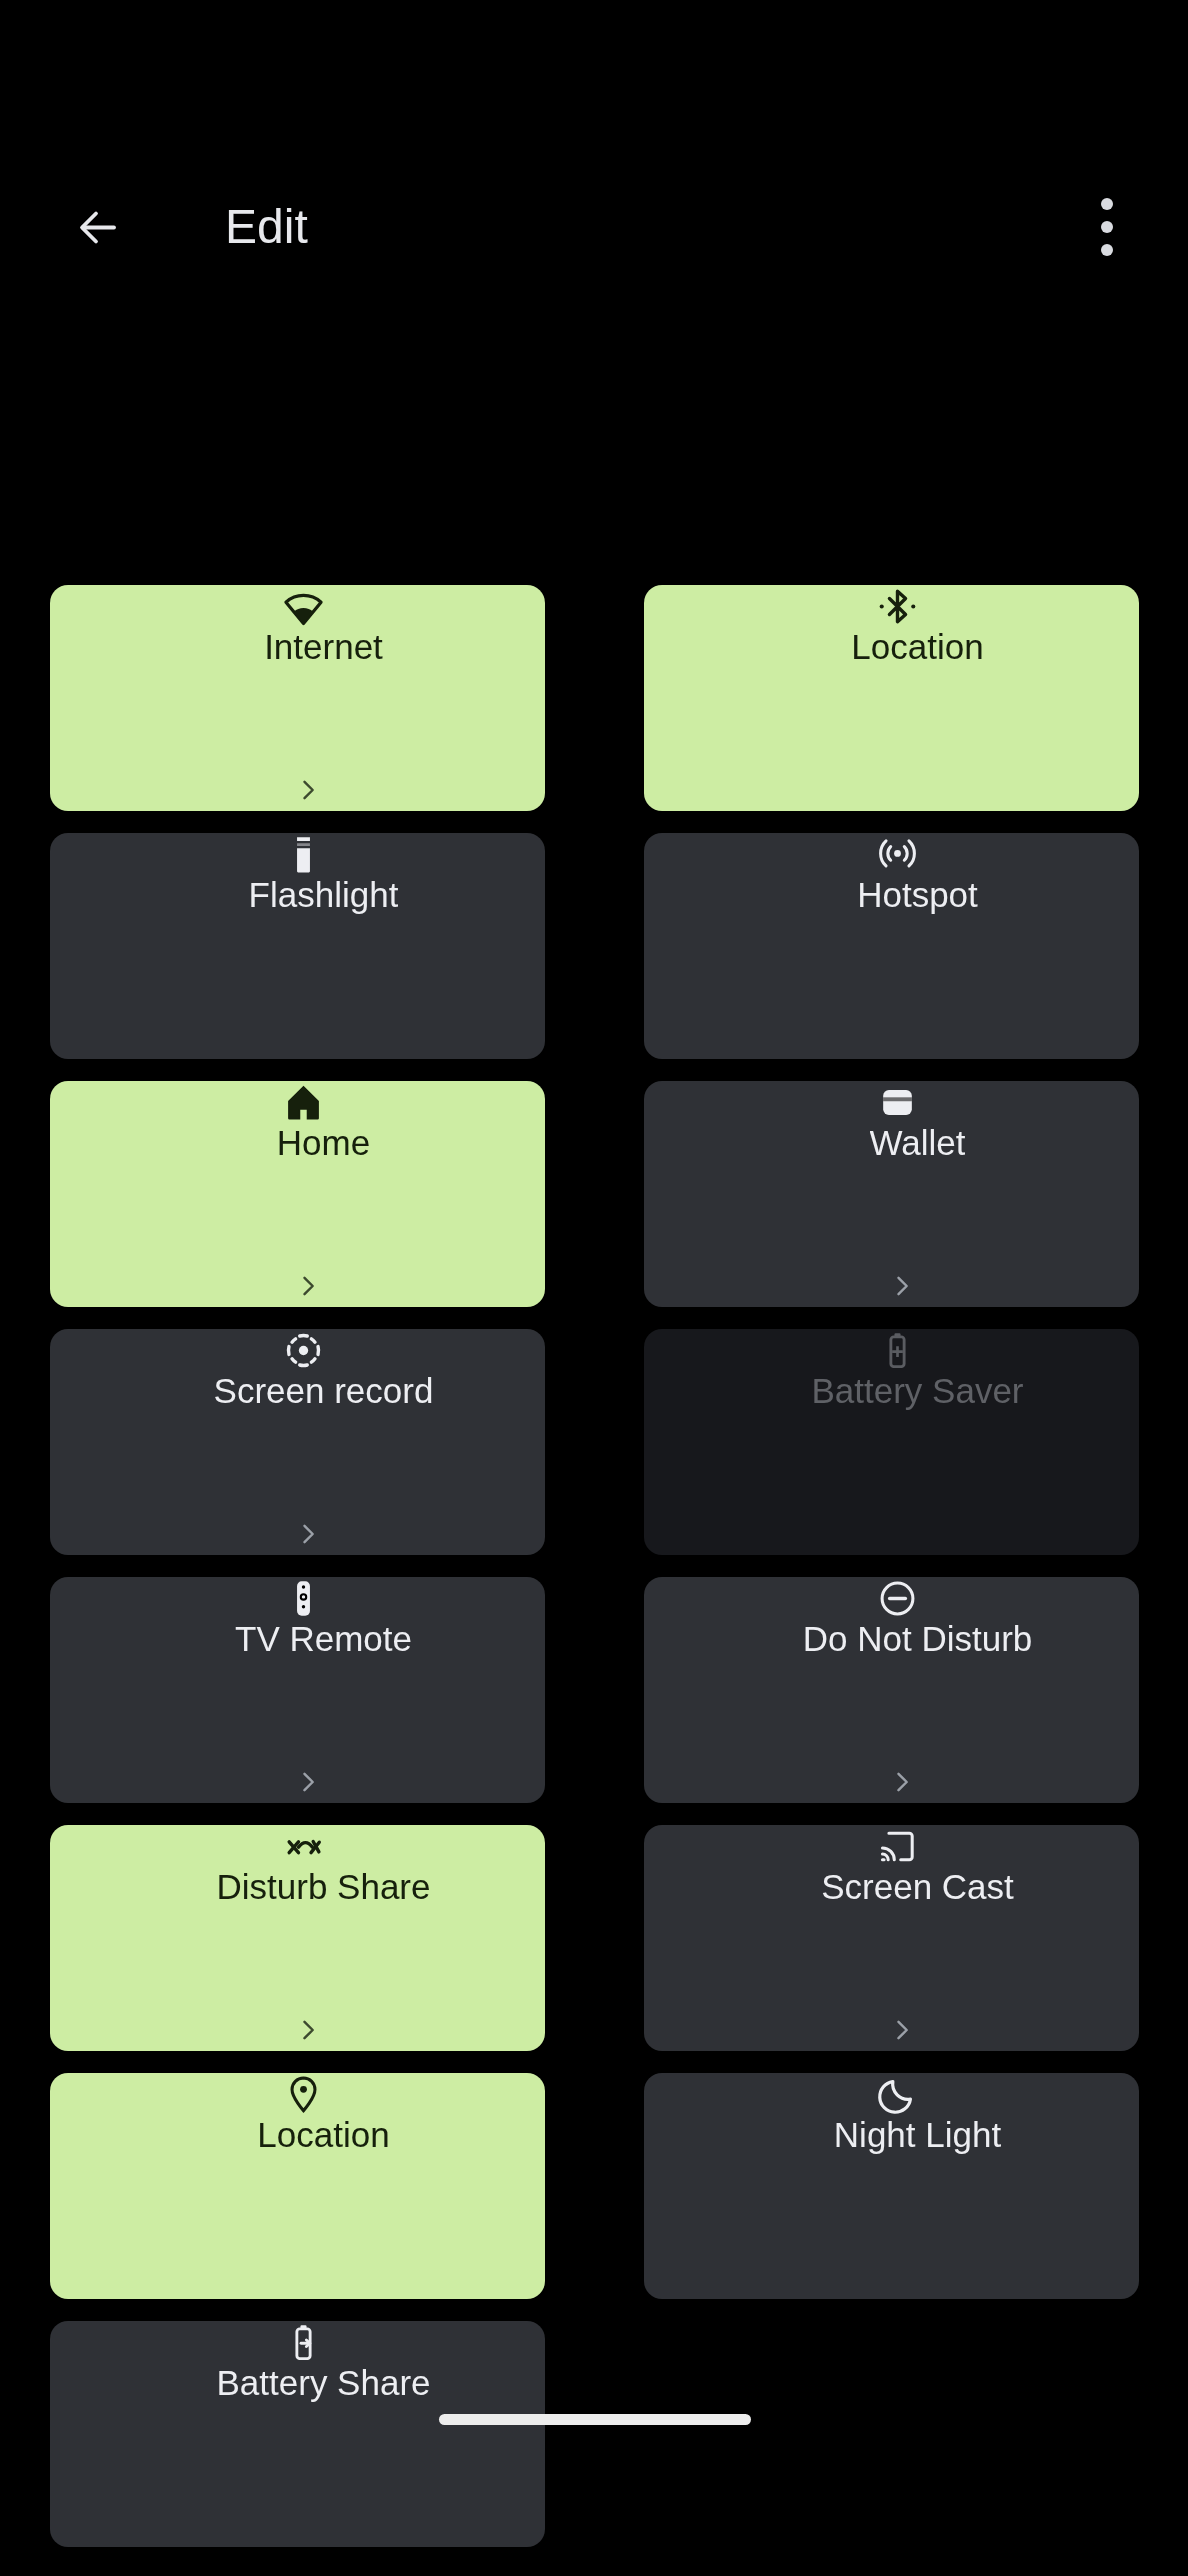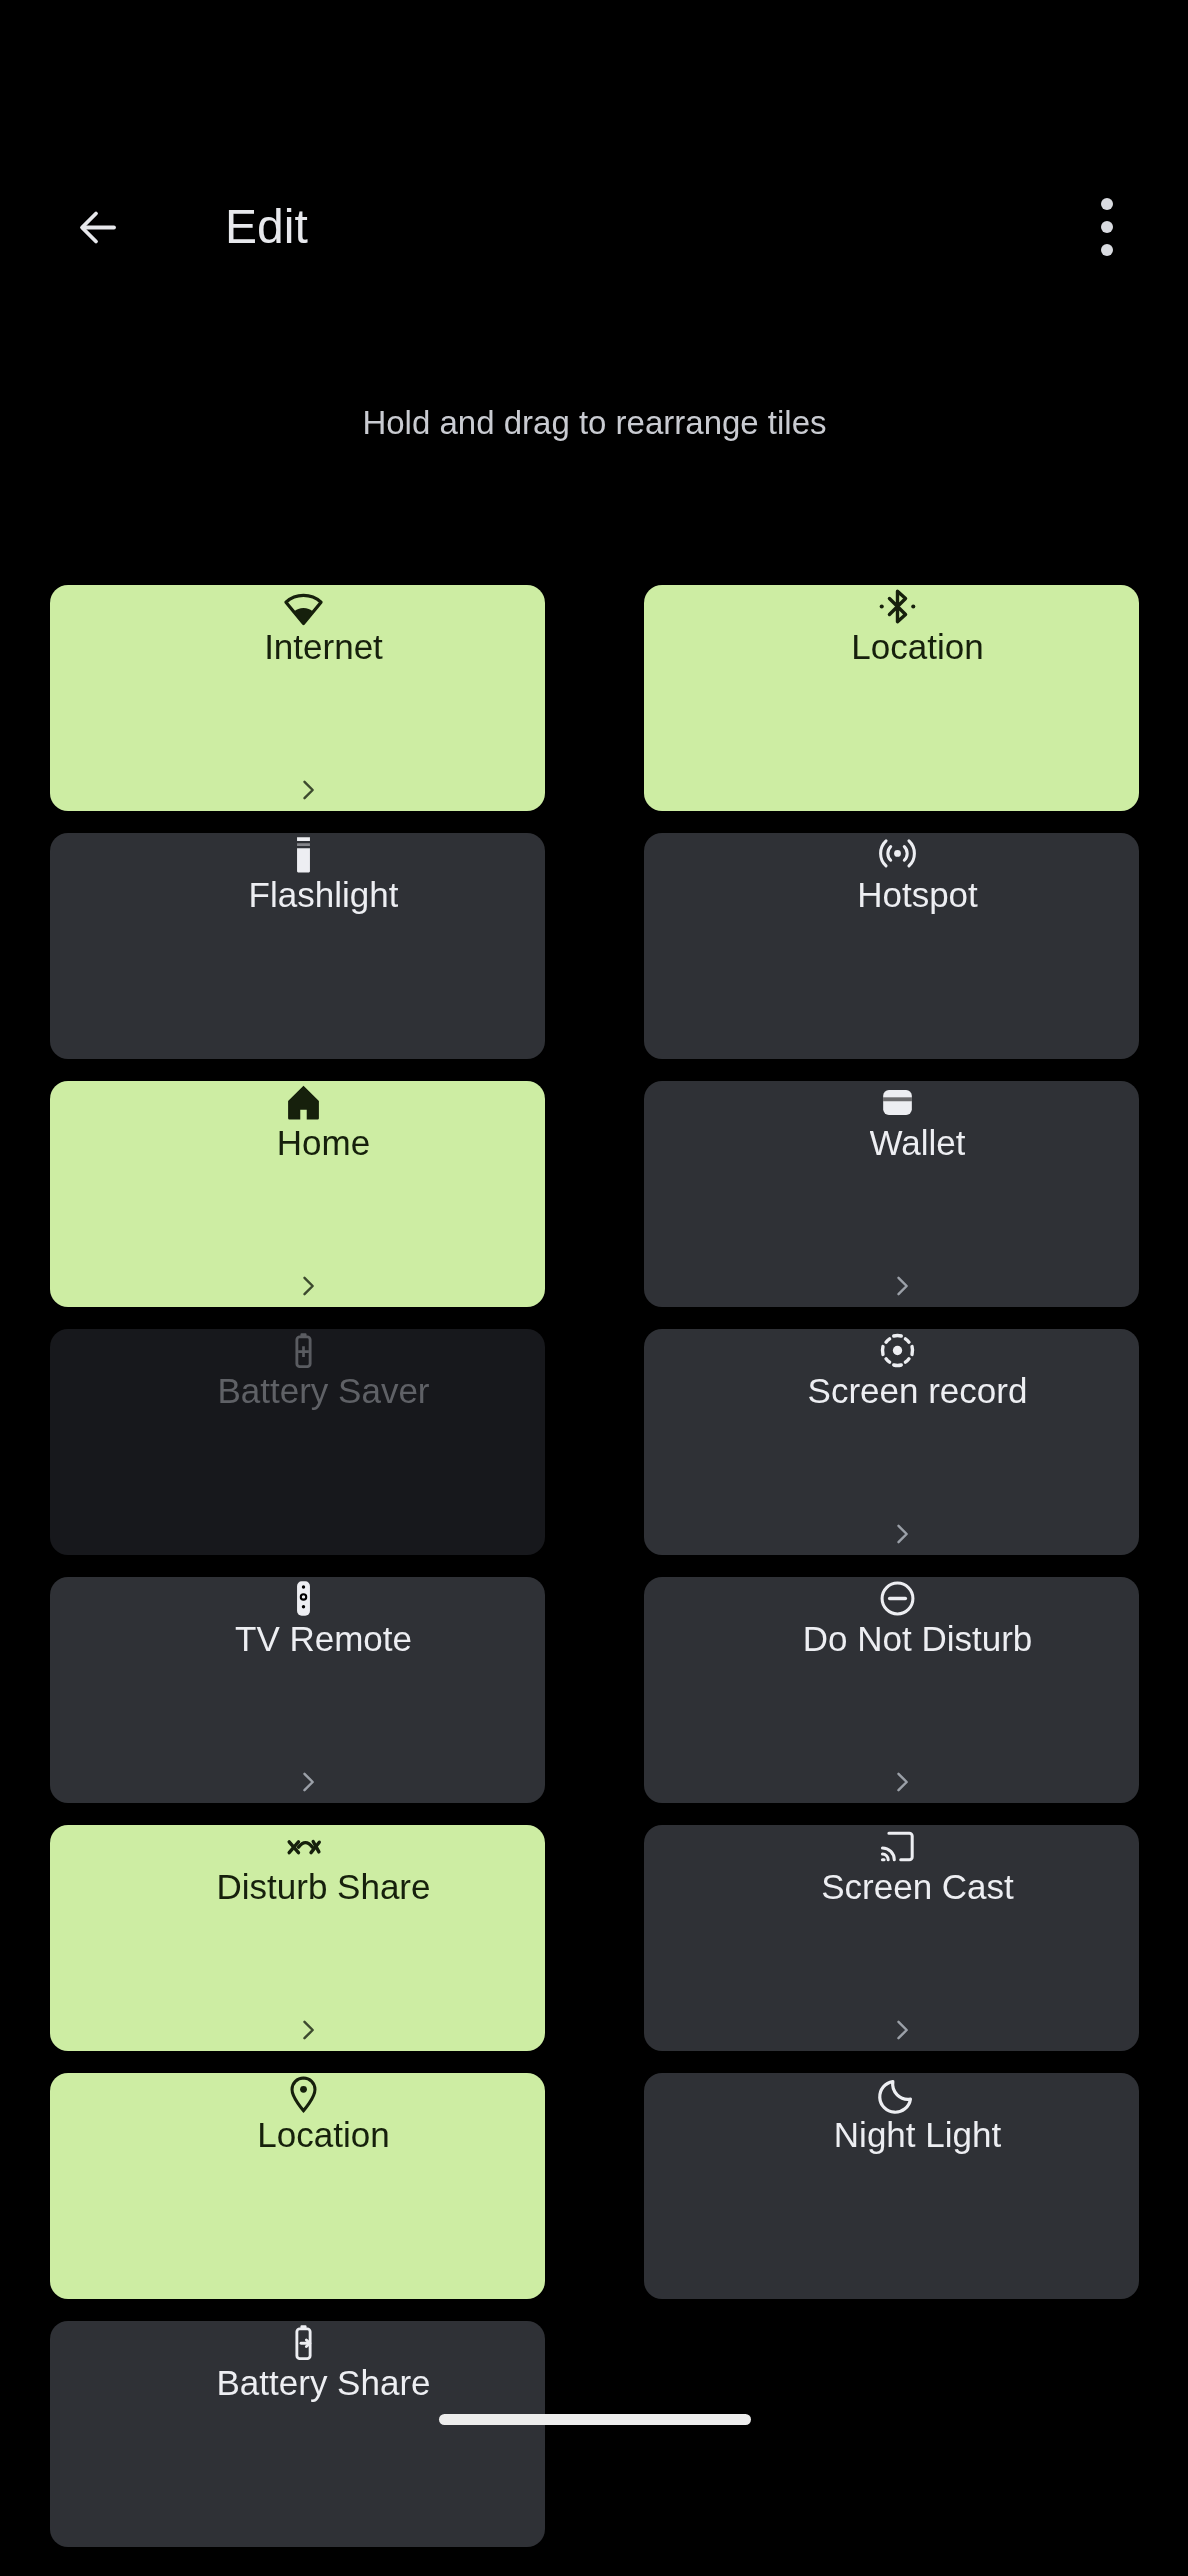--- a/index.html
+++ b/index.html
@@ -141,21 +141,20 @@
       </svg>
     </div>
     <div id="page-title">Edit</div>
     <div id="overflow-btn">
       <span class="dot"></span>
       <span class="dot"></span>
       <span class="dot"></span>
     </div>
   </div>
 
-  <div id="subtitle">Hold and drag to rearrange tiles</div>
 
   <div id="tile-grid">
       <div class="tile active">
         <span class="tile-icon">
           <svg viewBox="0 0 24 24" width="43" height="43" fill="none" stroke="currentColor" stroke-width="1.8" stroke-linejoin="round">
             <path d="M12 21.5 2.2 9.6a14.6 14.6 0 0 1 19.6 0L12 21.5Z"></path>
             <path d="M12 21.5 6.6 14.9a8.3 8.3 0 0 1 10.8 0L12 21.5Z" fill="currentColor" stroke="none"></path>
           </svg>
         </span>
         <span class="tile-label">Internet</span>
@@ -230,36 +229,20 @@
       </div>
       <div class="tile">
         <span class="tile-icon">
           <svg viewBox="0 0 24 24" width="43" height="43" fill="currentColor">
             <rect x="4" y="5" width="16" height="14" rx="3.2"></rect>
             <rect x="4" y="9.1" width="16" height="2.2" fill="#000" opacity="0.55"></rect>
           </svg>
         </span>
         <span class="tile-label">Wallet</span>
         <span class="tile-chevron">
-          <svg viewBox="0 0 24 24" width="28" height="28" fill="none" stroke="currentColor" stroke-width="2.1" stroke-linecap="round" stroke-linejoin="round">
-            <polyline points="9,5 16,12 9,19"></polyline>
-          </svg>
-        </span>
-      </div>
-      <div class="tile disabled">
-        <span class="tile-icon">
-          <svg viewBox="0 0 24 24" width="43" height="43" fill="none" stroke="currentColor" stroke-width="1.6">
-            <rect x="8.3" y="4.4" width="7.4" height="16.6" rx="1.6"></rect>
-            <rect x="10.3" y="2.4" width="3.4" height="2.1" rx="0.6" fill="currentColor" stroke="none"></rect>
-            <line x1="12" y1="9.6" x2="12" y2="15.6" stroke-width="1.5"></line>
-            <line x1="9" y1="12.6" x2="15" y2="12.6" stroke-width="1.5"></line>
-          </svg>
-        </span>
-        <span class="tile-label">Battery Saver</span>
-        <span class="tile-chevron hidden">
           <svg viewBox="0 0 24 24" width="28" height="28" fill="none" stroke="currentColor" stroke-width="2.1" stroke-linecap="round" stroke-linejoin="round">
             <polyline points="9,5 16,12 9,19"></polyline>
           </svg>
         </span>
       </div>
       <div class="tile">
         <span class="tile-icon">
           <svg viewBox="0 0 24 24" width="43" height="43" fill="none" stroke="currentColor" stroke-width="1.9" stroke-linecap="round">
             <circle cx="12" cy="12" r="2.6" fill="currentColor" stroke="none"></circle>
             <path d="M5.6 7.4a8.1 8.1 0 0 1 2-1.9"></path>
@@ -272,20 +255,36 @@
             <path d="M9.9 3.9a8.1 8.1 0 0 1 4.2 0"></path>
           </svg>
         </span>
         <span class="tile-label">Screen record</span>
         <span class="tile-chevron">
           <svg viewBox="0 0 24 24" width="28" height="28" fill="none" stroke="currentColor" stroke-width="2.1" stroke-linecap="round" stroke-linejoin="round">
             <polyline points="9,5 16,12 9,19"></polyline>
           </svg>
         </span>
       </div>
+      <div class="tile disabled">
+        <span class="tile-icon">
+          <svg viewBox="0 0 24 24" width="43" height="43" fill="none" stroke="currentColor" stroke-width="1.6">
+            <rect x="8.3" y="4.4" width="7.4" height="16.6" rx="1.6"></rect>
+            <rect x="10.3" y="2.4" width="3.4" height="2.1" rx="0.6" fill="currentColor" stroke="none"></rect>
+            <line x1="12" y1="9.6" x2="12" y2="15.6" stroke-width="1.5"></line>
+            <line x1="9" y1="12.6" x2="15" y2="12.6" stroke-width="1.5"></line>
+          </svg>
+        </span>
+        <span class="tile-label">Battery Saver</span>
+        <span class="tile-chevron hidden">
+          <svg viewBox="0 0 24 24" width="28" height="28" fill="none" stroke="currentColor" stroke-width="2.1" stroke-linecap="round" stroke-linejoin="round">
+            <polyline points="9,5 16,12 9,19"></polyline>
+          </svg>
+        </span>
+      </div>
       <div class="tile">
         <span class="tile-icon">
           <svg viewBox="0 0 24 24" width="43" height="43" fill="currentColor">
             <rect x="8.4" y="2.4" width="7.2" height="19.2" rx="2.6"></rect>
             <circle cx="12" cy="5.6" r="0.95" fill="#000"></circle>
             <circle cx="12" cy="11.1" r="2.1" fill="#000"></circle>
             <circle cx="12" cy="11.1" r="0.95" fill="currentColor"></circle>
             <circle cx="12" cy="16.6" r="0.95" fill="#000"></circle>
           </svg>
         </span>

